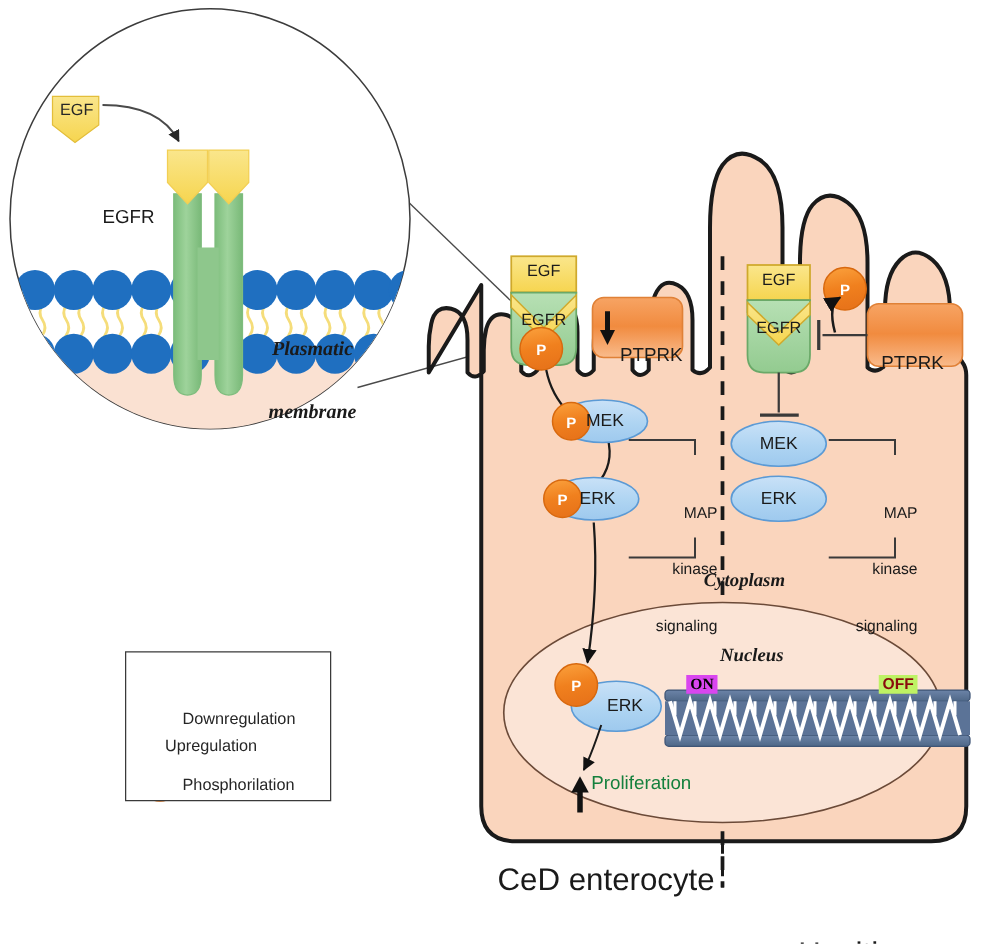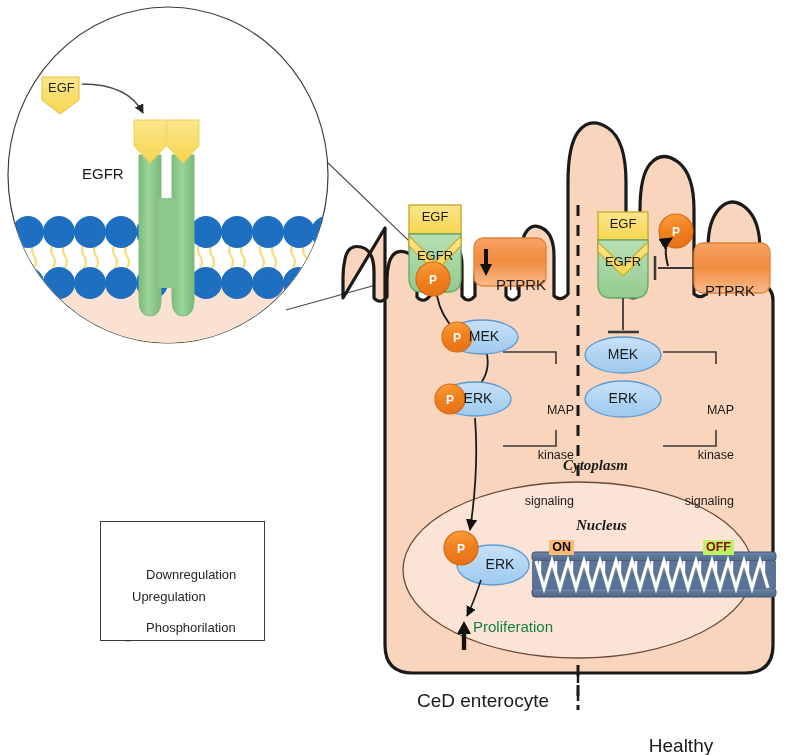--- a/index.html
+++ b/index.html
@@ -78,21 +78,21 @@
     font-weight: bold;
     font-size: 15px;
     color: #1a1a1a;
     margin-left: 32px;
   }
   .txt-prolif {
     font-size: 15px;
     color: #15803d;
   }
   .txt-bottom {
-    font-size: 19px;
+    font-size: 25px;
     color: #1a1a1a;
     text-align: center;
     line-height: 1.18;
   }
   .txt-legend {
     font-size: 13px;
     color: #262626;
   }
   .p-label {
     font-size: 12px;
@@ -405,32 +405,36 @@
       <path d="M457,634 L464,621 L471,634 Z" fill="#111111"></path>
     </g>
 
     <line x1="578" y1="673" x2="578" y2="710" stroke="#1a1a1a" stroke-width="2.4" stroke-dasharray="10,8"></line>
   </svg>
 
   <div class="lbl txt-egf-inset" style="left:48px; top:81px;">EGF</div>
 
   <div class="lbl txt-egfr-inset" style="left:82px; top:166px;">EGFR</div>
 
+  <div class="lbl txt-membrane" style="left:186px; top:238px; width:128px;">
+    <div>Plasmatic</div>
+    <div>membrane</div>
+  </div>
 
   <div class="lbl txt-node" style="left:409px; top:210px; width:52px; font-size:13px;">EGF</div>
   <div class="lbl txt-node" style="left:405px; top:249px; width:60px; font-size:13px;">EGFR</div>
   <div class="lbl txt-ptprk" style="left:496px; top:253px;">PTPRK</div>
   <div class="lbl txt-node" style="left:462px; top:329px; width:44px;">MEK</div>
   <div class="lbl txt-node" style="left:456px; top:391px; width:44px;">ERK</div>
 
   <div class="lbl txt-mapk" style="left:506px; top:372px; width:68px;">
     <div>MAP</div>
     <div>kinase</div>
     <div>signaling</div>
-    <div><span class="badge" id="ced-state-badge" style="background: #fdba74; color: rgb(0, 0, 0);">ON</span></div>
+    <div><span class="badge" id="ced-state-badge" style="background: #d946ef; color: rgb(0, 0, 0); font-family: Liberation Serif, serif;">ON</span></div>
   </div>
 
   <div class="lbl txt-node" style="left:598px; top:217px; width:50px; font-size:13px;">EGF</div>
   <div class="lbl txt-node" style="left:594px; top:255px; width:58px; font-size:13px;">EGFR</div>
   <div class="lbl txt-ptprk" style="left:705px; top:259px;">PTPRK</div>
   <div class="lbl txt-node" style="left:601px; top:347px; width:44px;">MEK</div>
   <div class="lbl txt-node" style="left:601px; top:391px; width:44px;">ERK</div>
 
   <div class="lbl txt-mapk" style="left:666px; top:372px; width:68px;">
     <div>MAP</div>

